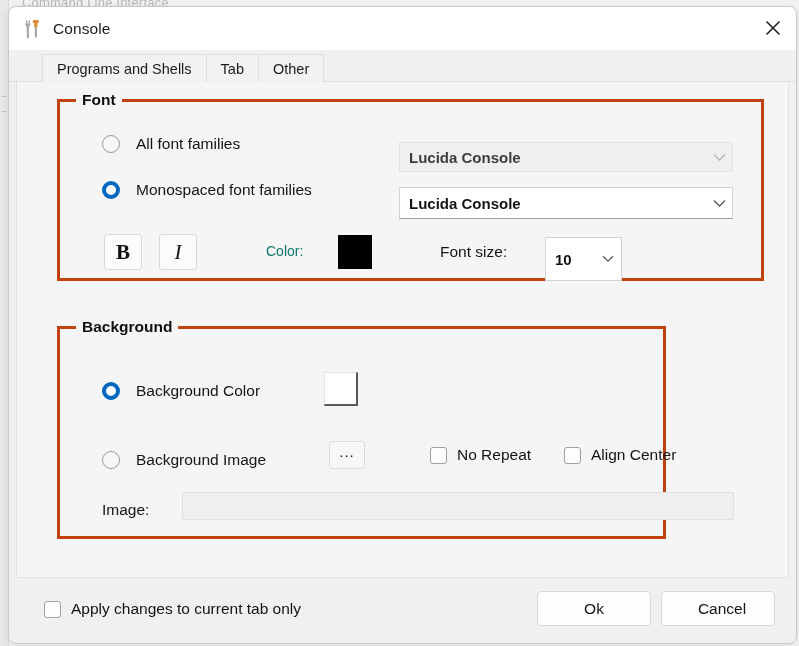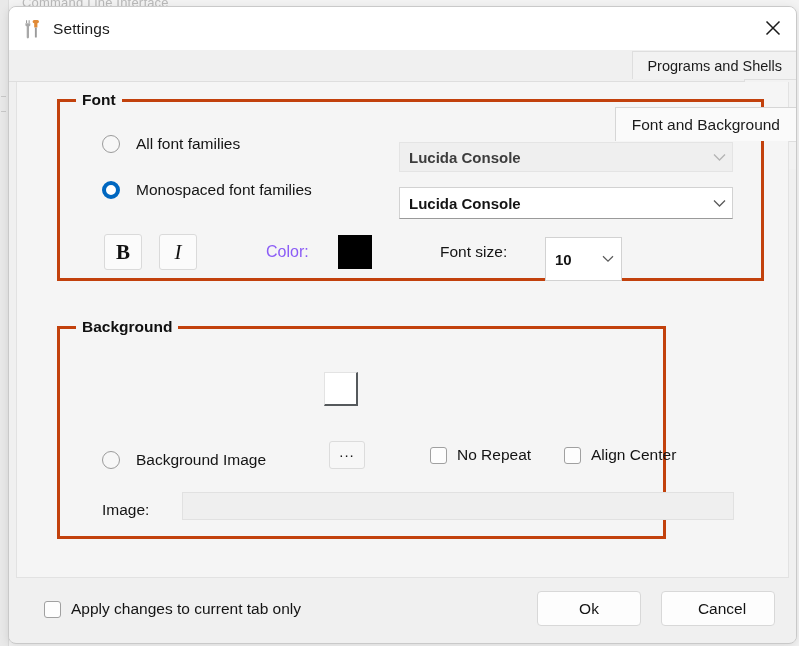--- a/index.html
+++ b/index.html
@@ -96,26 +96,25 @@
     justify-content: center;
     cursor: pointer;
   }
   #close-button svg { display: block; }
 
   
   #tab-strip {
     position: relative;
     height: 32px;
     background: #f0f0f0;
-    padding-left: 50px;
+    padding-left: 33px;
     box-sizing: border-box;
     display: flex;
     align-items: flex-end;
     border-bottom: 1px solid #dedede;
-    flex-direction: column;
   }
   .tab {
     height: 28px;
     line-height: 28px;
     padding: 0 14px;
     font-size: 14.5px;
     color: #1b1b1b;
     background: #f2f2f2;
     border: 1px solid #dedede;
     border-bottom: none;
@@ -254,22 +253,22 @@
     cursor: pointer;
   }
   #bold-button   { left: 44px; top: 132px; font-weight: bold; }
   #italic-button { left: 99px; top: 132px; font-style: italic; }
 
   
   #color-label {
     position: absolute;
     left: 206px;
     top: 141px;
-    font-size: 16px;
-    color: #8b5cf6;
+    font-size: 14px;
+    color: #0f766e;
   }
   #color-swatch {
     position: absolute;
     left: 278px;
     top: 133px;
     width: 34px;
     height: 34px;
     background: #000000;
     cursor: pointer;
   }
@@ -384,21 +383,21 @@
     border: 1px solid #d8d8d8;
     border-radius: 4px;
     box-sizing: border-box;
     display: flex;
     align-items: center;
     justify-content: center;
     font-size: 15.5px;
     color: #141414;
     cursor: pointer;
   }
-  #ok-button     { left: 528px; width: 104px; }
+  #ok-button     { left: 528px; width: 114px; }
   #cancel-button { left: 652px; width: 114px; padding-left: 8px; }
 </style>
 </head>
 <body>
 
 <div id="desktop-backdrop">
   <div id="bg-window-title">Command Line Interface</div>
   <div id="bg-left-strip">
     <div id="bg-left-tick"></div>
   </div>
@@ -411,32 +410,31 @@
       <svg width="22" height="22" viewBox="0 0 22 22">
 
         <path d="M5.0 2.2 L5.0 5.0 L6.1 5.0 L6.1 2.2 Z" fill="#9b9b9b"></path>
         <path d="M7.6 2.2 L7.6 5.0 L8.7 5.0 L8.7 2.2 Z" fill="#9b9b9b"></path>
         <path d="M4.4 5.2 L9.3 5.2 L9.3 7.4 L8.0 8.6 L8.0 19.3 A1.15 1.15 0 0 1 5.7 19.3 L5.7 8.6 L4.4 7.4 Z" fill="#a8a8a8"></path>
 
         <path d="M13.2 2.0 L16.4 2.0 A1.6 1.6 0 0 1 16.4 5.2 L16.4 9.6 L13.2 9.6 L13.2 5.2 A1.6 1.6 0 0 1 13.2 2.0 Z" fill="#e08a36"></path>
         <rect x="13.9" y="9.6" width="1.9" height="10.0" rx=".5" fill="#9b9b9b"></rect>
       </svg>
     </span>
-    <span id="window-title">Settings</span>
+    <span id="window-title">Console</span>
     <div id="close-button">
       <svg width="18" height="18" viewBox="0 0 18 18">
         <path d="M2.5 2.5 L15.5 15.5 M15.5 2.5 L2.5 15.5" stroke="#1b1b1b" stroke-width="1.5" fill="none"></path>
       </svg>
     </div>
   </div>
 
   <div id="tab-strip">
     <div class="tab">Programs and Shells</div>
     <div class="tab">Tab</div>
-    <div class="tab active">Font and Background</div>
     <div class="tab">Other</div>
   </div>
 
   <div id="content-panel">
 
     <div id="font-group" class="group-box">
       <div class="group-title">Font</div>
 
       <div class="radio-row" style="left:42px; top:33px;">
         <span class="radio off"></span>
@@ -475,20 +473,24 @@
           <svg width="12" height="8" viewBox="0 0 12 8">
               <path d="M1 1.3 L6 6.2 L11 1.3" stroke="#5a5a5a" stroke-width="1.2" fill="none"></path>
             </svg>
         </span>
       </div>
     </div>
 
     <div id="bg-group" class="group-box">
       <div class="group-title">Background</div>
 
+      <div id="radio-bg-color" class="radio-row">
+        <span class="radio on"></span>
+        <span class="radio-label">Background Color</span>
+      </div>
       <div id="bg-color-swatch"></div>
 
       <div id="radio-bg-image" class="radio-row">
         <span class="radio off"></span>
         <span class="radio-label">Background Image</span>
       </div>
       <div id="browse-button">...</div>
 
       <div id="chk-no-repeat" class="checkbox-row">
         <span class="checkbox"></span>

